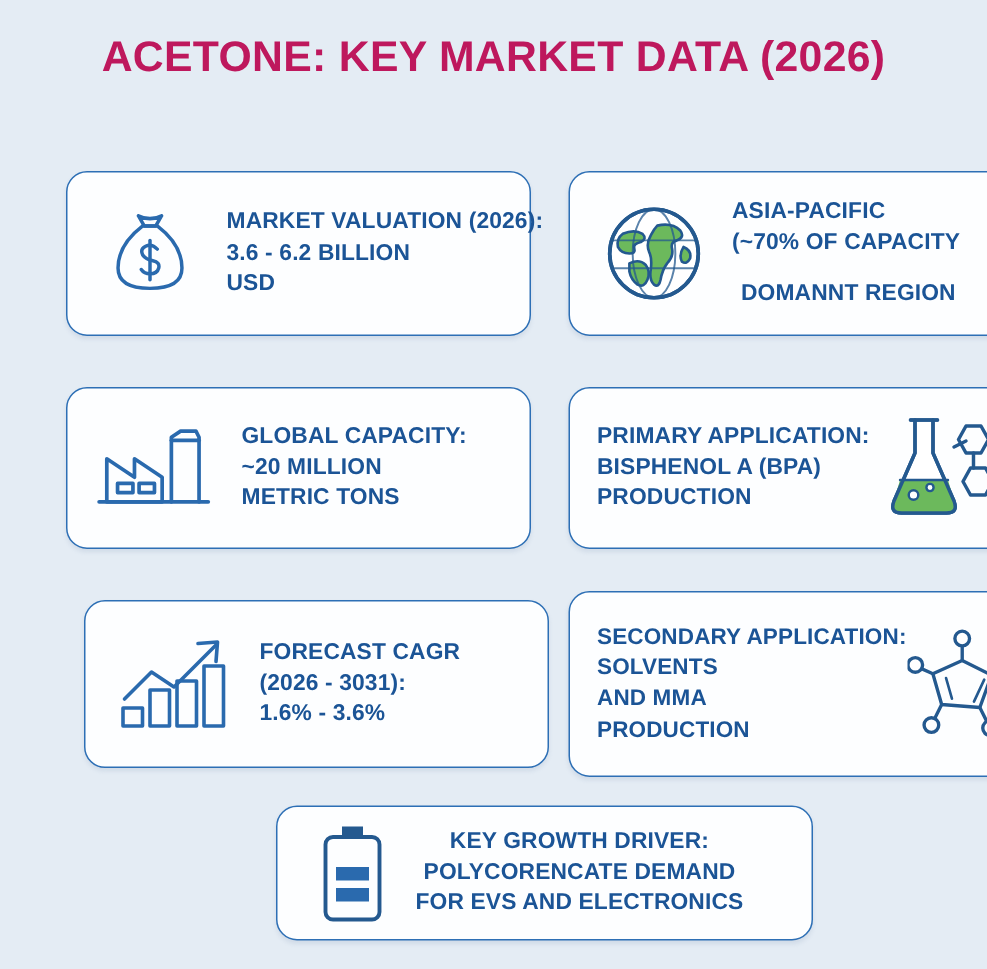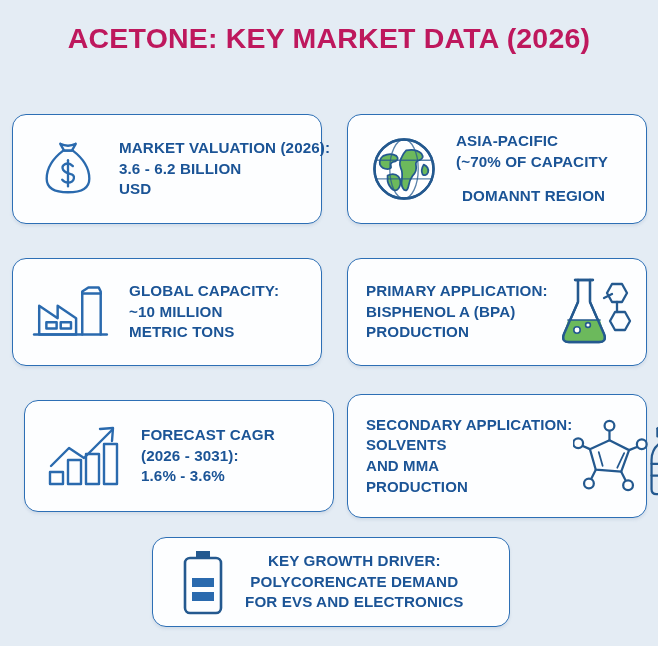--- a/index.html
+++ b/index.html
@@ -33,20 +33,21 @@
   
   .card {
     position: absolute;
     background: #fdfeff;
     border: 1.6px solid #2d6fb5;
     border-radius: 14px;
     box-sizing: border-box;
     box-shadow: 0 2px 3px rgba(120, 145, 175, 0.18);
     display: flex;
     align-items: center;
+    margin-left: 32px;
   }
   .card.text-first { flex-direction: row; }
 
   .card-text {
     color: #1b5496;
     font-size: 15.2px;
     font-weight: bold;
     line-height: 1.37;
     letter-spacing: 0.1px;
   }
@@ -136,21 +137,21 @@
       <path d="M8 54 V26 L26 38 V26 L44 38 V54 Z"></path>
       <path d="M50 54 V12 L56 8 L66 8 L68 12 V54"></path>
       <path d="M50 14 H68"></path>
       <path d="M3 54 H74"></path>
       <rect x="15" y="42" width="10" height="6"></rect>
       <rect x="29" y="42" width="10" height="6"></rect>
     </svg>
   </div>
   <div class="card-text">
     <span class="ln">GLOBAL CAPACITY:</span>
-    <span class="ln">~10 MILLION</span>
+    <span class="ln">~20 MILLION</span>
     <span class="ln">METRIC TONS</span>
   </div>
 </div>
 
 <div class="card text-first" id="card-primary">
   <div class="card-text">
     <span class="ln">PRIMARY APPLICATION:</span>
     <span class="ln">BISPHENOL A (BPA)</span>
     <span class="ln">PRODUCTION</span>
   </div>

